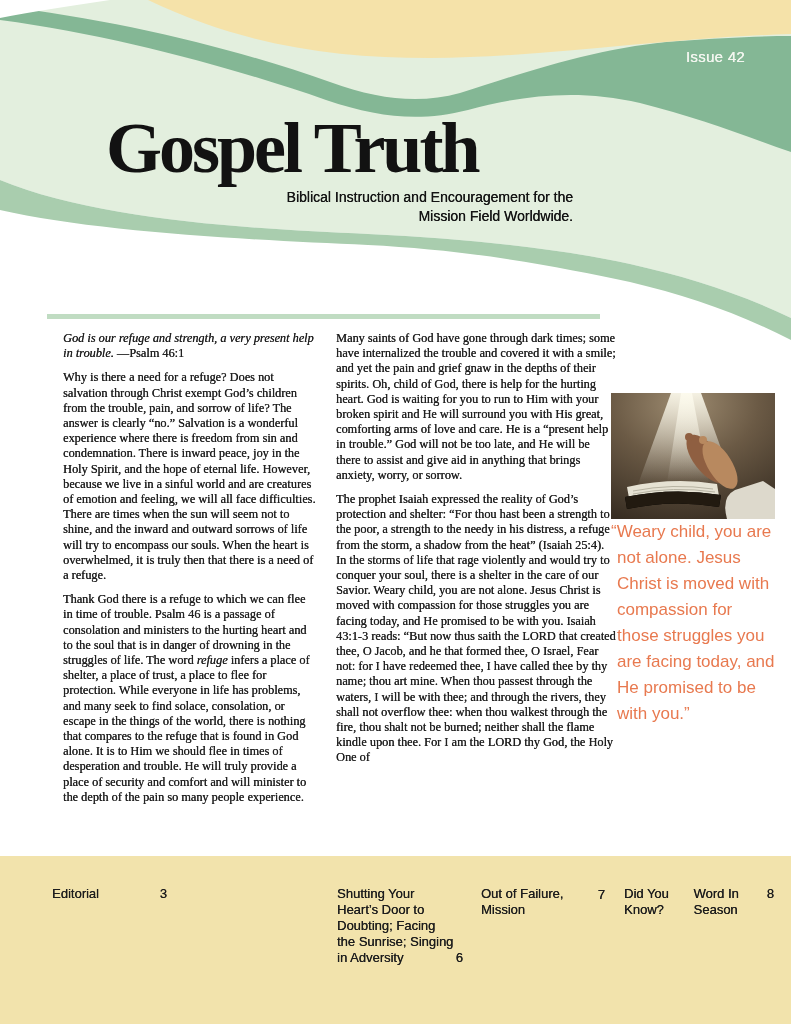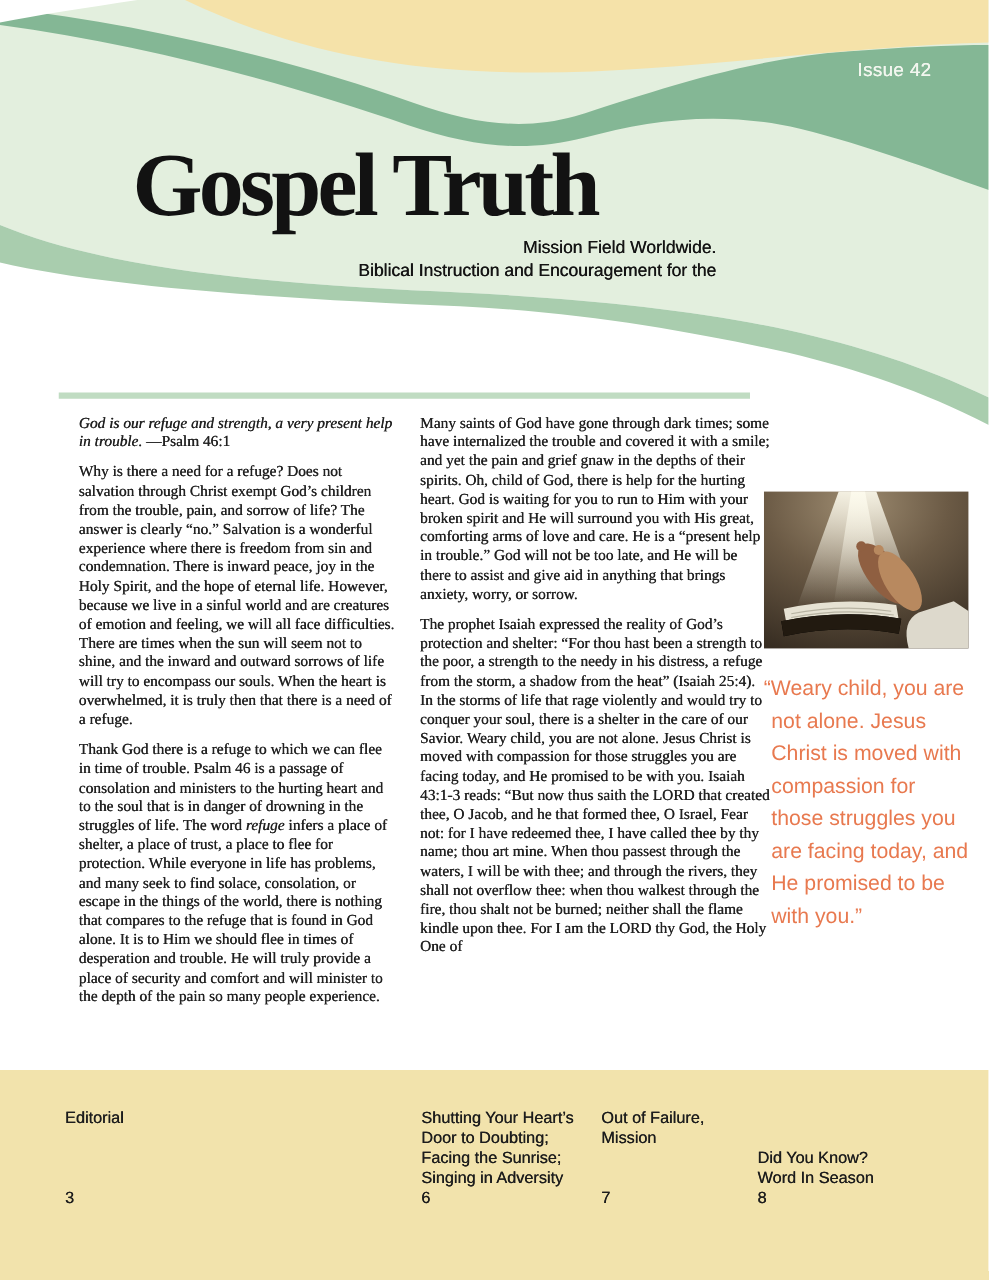--- a/index.html
+++ b/index.html
@@ -42,38 +42,38 @@
   .body-text .lead{font-style:normal;}
   .it{font-style:italic;}
   .continued{
     text-align:right;font-style:italic;font-size:11.5px !important;
     margin-top:0 !important;
   }
   
   .rail{position:absolute;left:611px;top:393px;width:164px;}
   .photo{width:164px;height:126px;overflow:hidden;}
   .pull-quote{
-    margin-top:19px;color:#e8794f;font-size:17px;line-height:26px;
+    color:#e8794f;font-size:17px;line-height:26px;
     padding-left:6px;text-indent:-6px;
   }
   
   .footer{
     position:absolute;left:0;top:856px;width:791px;height:168px;background:#f2e3ac;
   }
   .toc-col{
-    position:absolute;top:886px;height:80px;display:flex;flex-direction:column;
+    position:absolute;top:886px;height:80px;display:flex;flex-direction:row;
     justify-content:space-between;font-size:13px;line-height:16px;color:#1d1d1d;
     text-shadow:.25px 0 0 currentColor;
   }
   .toc-col .entry .pg{margin-top:1px;}
   .c1{left:52px;width:115px;}
   .c2{left:196px;width:122px;}
-  .c3{left:337px;width:126px;}
+  .c3{left:337px;width:126px;align-items:flex-end;}
   .c4{left:481px;width:124px;}
-  .c5{left:606px;width:150px;justify-content:flex-end;}
+  .c5{left:624px;width:150px;justify-content:flex-end;}
 </style>
 </head>
 <body>
 
 <div class="page">
 
   <svg class="header-art" width="791" height="345" viewBox="0 0 791 345" aria-hidden="true">
 
     <path d="M0,0 H791 V318 C736,292 688,277 630,264 C556,248 470,239 368,234 C252,229 96,220 0,180 Z" fill="#e3efde"></path>
 
@@ -84,22 +84,22 @@
     <path d="M148,0 C240,44 330,58 430,58 C540,58 660,38 791,34 L791,0 Z" fill="#f5e2a9"></path>
 
     <path d="M0,0 L110,0 C70,6 30,12 0,18 Z" fill="#ffffff"></path>
   </svg>
 
   <div class="issue">Issue 42</div>
 
   <h1 class="masthead-title">Gospel Truth</h1>
 
   <div class="masthead-sub">
+    <div>Biblical Instruction and Encouragement for the</div>
     <div>Mission Field Worldwide.</div>
-    <div>Biblical Instruction and Encouragement for the</div>
   </div>
 
   <div class="heading-rule"></div>
 
   <div class="columns body-text">
     <div class="col">
       <p class="lead"><span class="it">God is our refuge and strength, a very present help in trouble.</span><span> —Psalm 46:1</span></p>
       <p>Why is there a need for a refuge? Does not salvation through Christ exempt God’s children from the trouble, pain, and sorrow of life? The answer is clearly “no.” Salvation is a wonderful experience where there is freedom from sin and condemnation. There is inward peace, joy in the Holy Spirit, and the hope of eternal life. However, because we live in a sinful world and are creatures of emotion and feeling, we will all face difficulties. There are times when the sun will seem not to shine, and the inward and outward sorrows of life will try to encompass our souls. When the heart is overwhelmed, it is truly then that there is a need of a refuge.</p>
       <p><span>Thank God there is a refuge to which we can flee in time of trouble. Psalm 46 is a passage of consolation and ministers to the hurting heart and to the soul that is in danger of drowning in the struggles of life. The word </span><span class="it">refuge</span><span> infers a place of shelter, a place of trust, a place to flee for protection. While everyone in life has problems, and many seek to find solace, consolation, or escape in the things of the world, there is nothing that compares to the refuge that is found in God alone. It is to Him we should flee in times of desperation and trouble. He will truly provide a place of security and comfort and will minister to the depth of the pain so many people experience.</span></p>
     </div>

